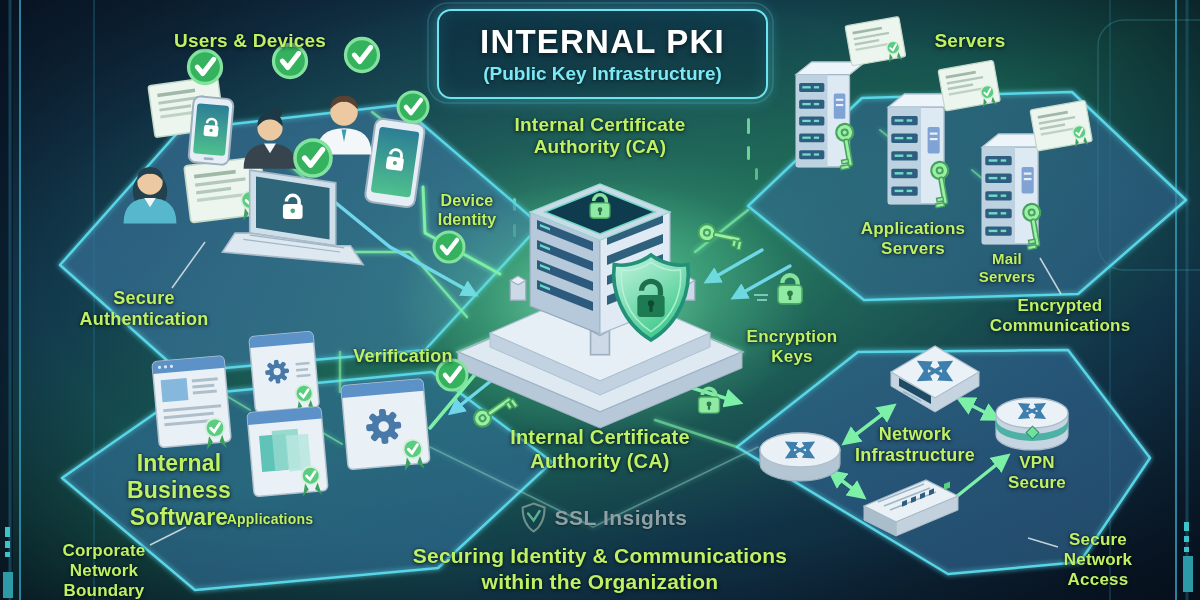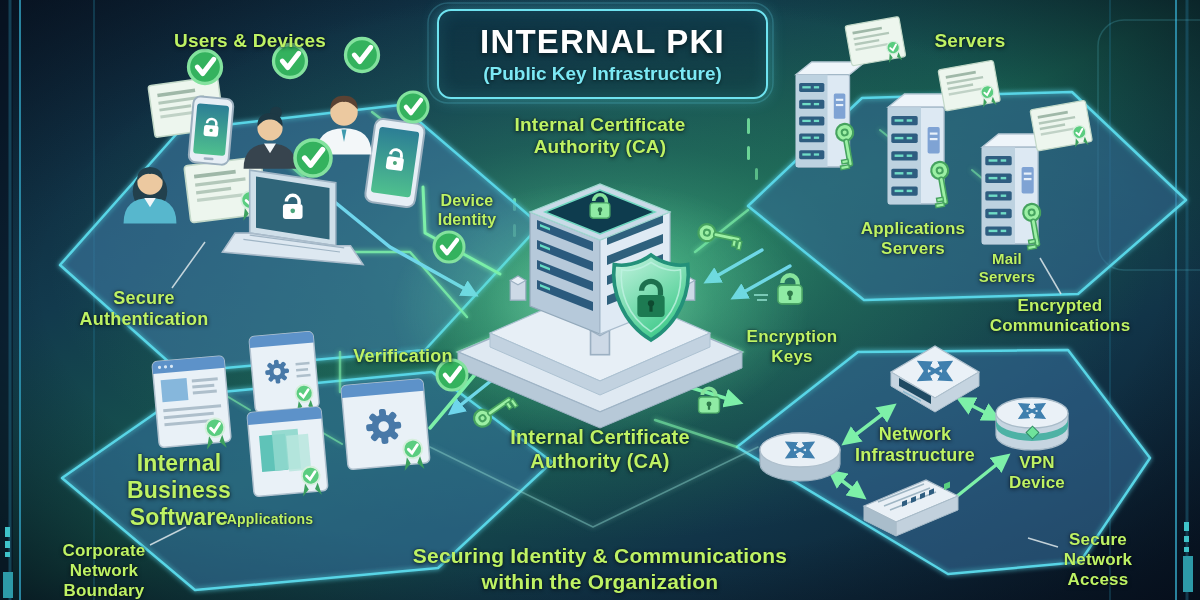--- a/index.html
+++ b/index.html
@@ -447,24 +447,31 @@
 Servers</div>
 <div class="lbl" style="left:1007px;top:250px;font-size:15px">Mail
 Servers</div>
 <div class="lbl" style="left:1060px;top:296px;font-size:17px">Encrypted
 Communications</div>
 <div class="lbl" style="left:792px;top:327px;font-size:17px">Encryption
 Keys</div>
 <div class="lbl" style="left:915px;top:424px;font-size:18px">Network
 Infrastructure</div>
 <div class="lbl" style="left:1037px;top:453px;font-size:17px">VPN
-Device</div>
+Secure</div>
 <div class="lbl" style="left:1098px;top:530px;font-size:17px">Secure
 Network
 Access</div>
 <div class="lbl" style="left:600px;top:426px;font-size:20px">Internal Certificate
 Authority (CA)</div>
 
+<div class="brand">
+  <svg width="26" height="31" viewBox="0 0 26 31">
+    <path d="M13,1.5 L24,5.5 C24,14.5 22,23.5 13,29.5 C4,23.5 2,14.5 2,5.5 Z" fill="none" stroke="#6f8f89" stroke-width="2"></path>
+    <path d="M7.5,11.5 L13,18.5 L19,9" stroke="#5fae92" stroke-width="2.4" fill="none" stroke-linecap="round"></path>
+  </svg>
+  <span>SSL Insights</span>
+</div>
 
 <div class="lbl" style="left:600px;top:543px;font-size:21px;line-height:1.22">Securing Identity &amp; Communications
 within the Organization</div>
 
 </div>
 
 </body></html>

